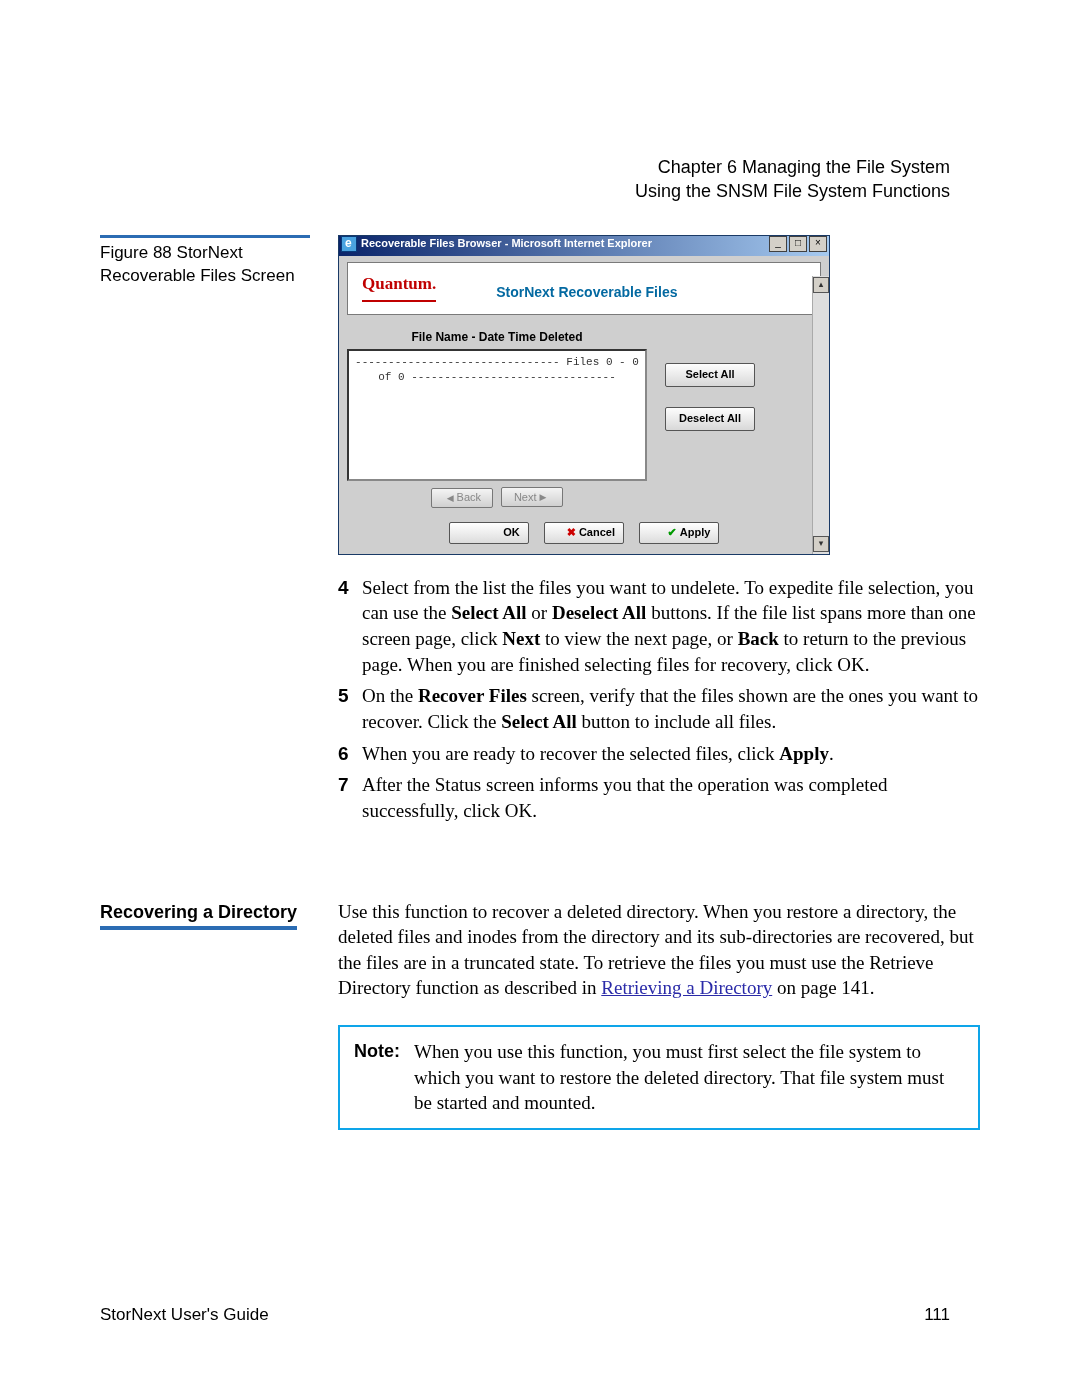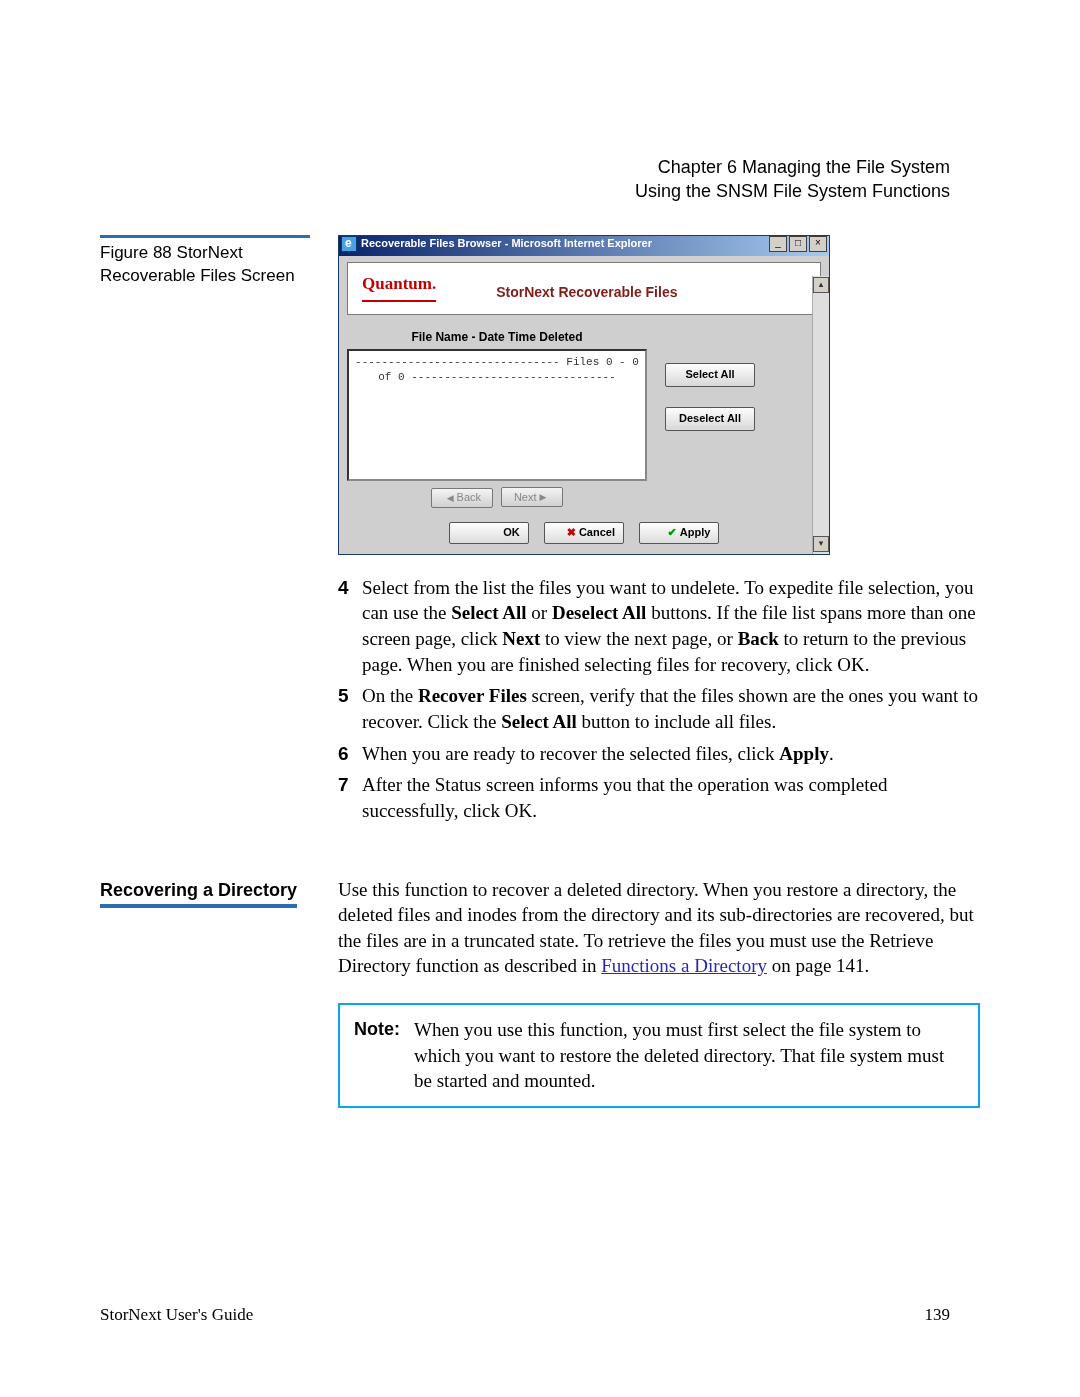--- a/index.html
+++ b/index.html
@@ -123,21 +123,21 @@
     font-weight: bold;
     font-size: 17px;
     color: #c00000;
     border-bottom: 2px solid #c00000;
     padding-bottom: 4px;
   }
   .app-title {
     font-family: Arial, sans-serif;
     font-weight: bold;
     font-size: 14px;
-    color: #7f1d1d;
+    color: #0369a1;
   }
 
   .mid-area {
     display: flex;
     margin-top: 10px;
     gap: 10px;
   }
   .file-panel {
     flex: 0 0 300px;
   }
@@ -258,21 +258,21 @@
     font-family: Arial, Helvetica, sans-serif;
   }
   .step-text {
     flex: 1 1 auto;
   }
   .bold { font-weight: bold; }
 
   .section2 {
     display: flex;
     gap: 28px;
-    margin-top: 47px;
+    margin-top: 69px;
   }
   .sec-head-wrap {
     width: 210px;
     flex: 0 0 210px;
   }
   .sec-head {
     font-family: Arial, Helvetica, sans-serif;
     font-weight: bold;
     font-size: 18px;
     border-bottom: 4px solid #2b6cb3;
@@ -302,21 +302,21 @@
   }
   .note-text { flex: 1 1 auto; }
 
   .footer {
     position: absolute;
     bottom: 70px;
     left: 100px;
     right: 130px;
     display: flex;
     justify-content: space-between;
-    font-family: Liberation Serif, serif;
+    font-family: Liberation Sans, sans-serif;
     font-size: 17px;
   }
 </style>
 </head>
 <body>
 
 <div class="page">
 
   <div class="header">
     <div>Chapter 6  Managing the File System</div>
@@ -427,28 +427,28 @@
       </div>
     </div>
   </div>
 
   <div class="section2">
     <div class="sec-head-wrap">
       <span class="sec-head">Recovering a Directory</span>
     </div>
     <div class="sec-body">
       <div>
-        <span>Use this function to recover a deleted directory. When you restore a directory, the deleted files and inodes from the directory and its sub-directories are recovered, but the files are in a truncated state. To retrieve the files you must use the Retrieve Directory function as described in </span><a href="#" class="xref">Functions a Directory</a><span> on page  141.</span>
+        <span>Use this function to recover a deleted directory. When you restore a directory, the deleted files and inodes from the directory and its sub-directories are recovered, but the files are in a truncated state. To retrieve the files you must use the Retrieve Directory function as described in </span><a href="#" class="xref">Retrieving a Directory</a><span> on page  141.</span>
       </div>
 
       <div class="note-box">
         <div class="note-label">Note:</div>
         <div class="note-text">When you use this function, you must first select the file system to which you want to restore the deleted directory. That file system must be started and mounted.</div>
       </div>
     </div>
   </div>
 
   <div class="footer">
     <span>StorNext User's Guide</span>
-    <span>139</span>
+    <span>111</span>
   </div>
 
 </div>
 
 </body></html>

